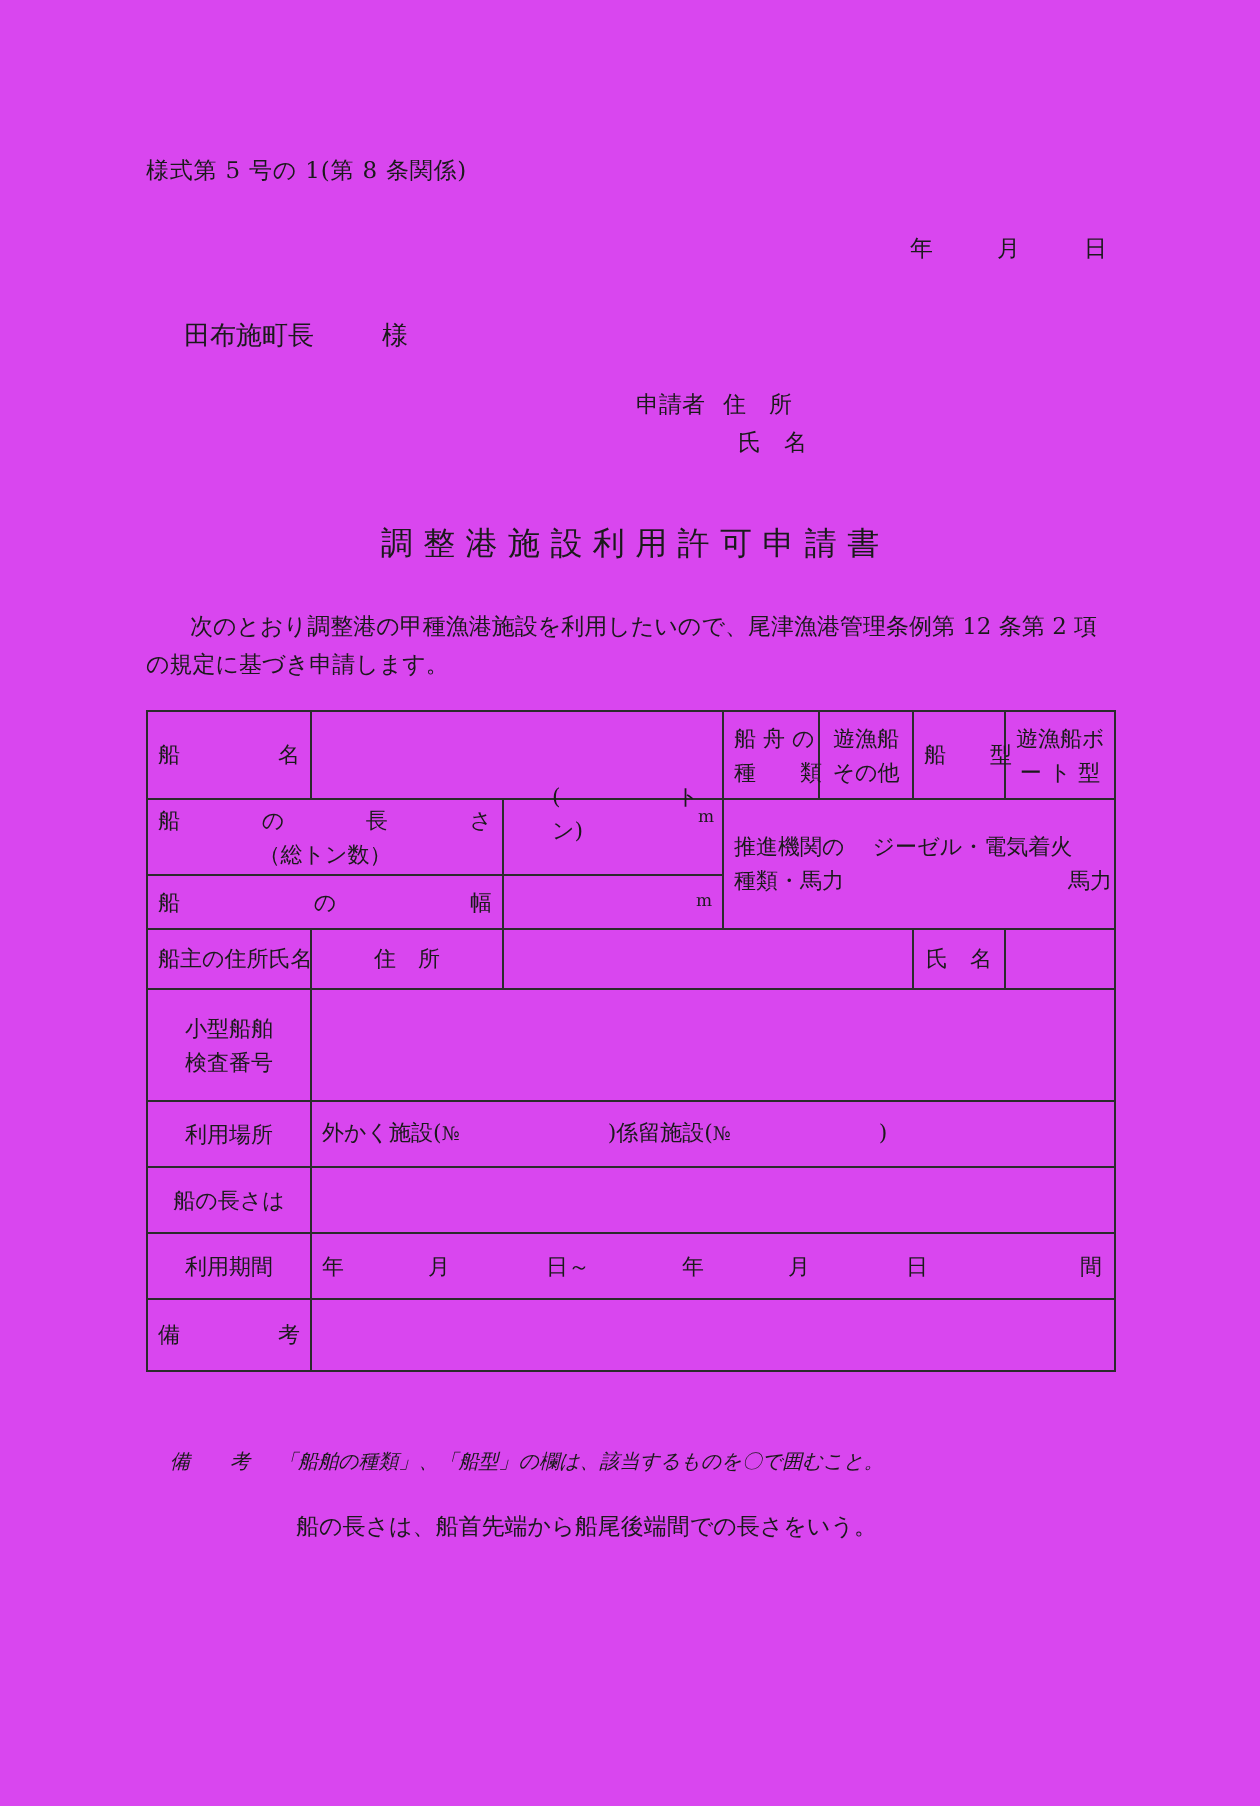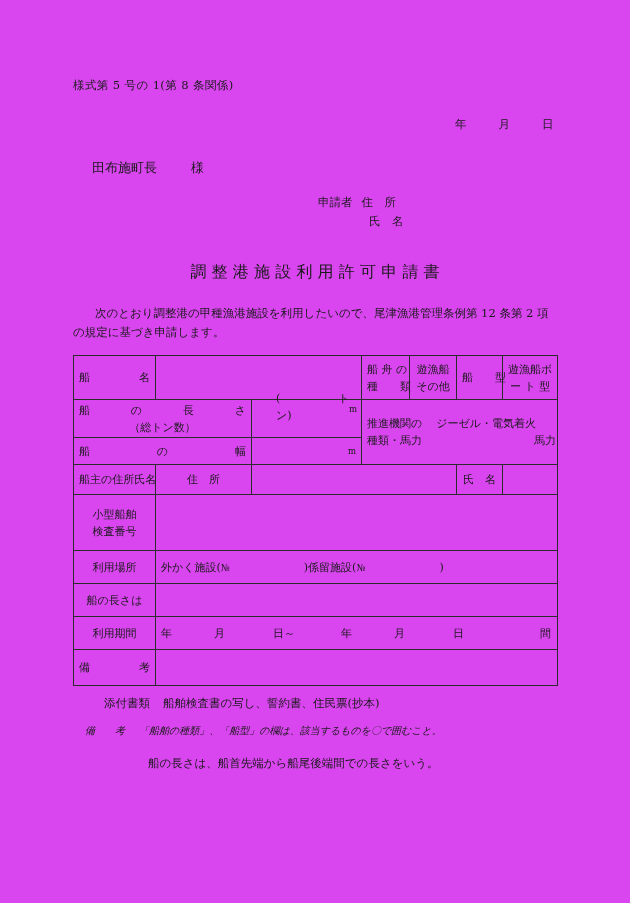--- a/index.html
+++ b/index.html
@@ -304,23 +304,20 @@
       </td>
     </tr>
 
     <tr>
       <td class="lbl" colspan="2" style="height:36px">備　　考</td>
       <td colspan="7"></td>
     </tr>
   </tbody>
     </table>
 
-  <div class="note-attach">
-    <span>添付書類</span><span class="g"></span><span>船舶検査書の写し、誓約書、住民票(抄本)</span>
-  </div>
 
   <div class="note-remark">
     <span class="lab">備　考</span><span class="g"></span><span>「船舶の種類」、「船型」の欄は、該当するものを〇で囲むこと。</span>
   </div>
 
   <div class="note-remark2">船の長さは、船首先端から船尾後端間での長さをいう。</div>
 
 </div>
 
 </body></html>

